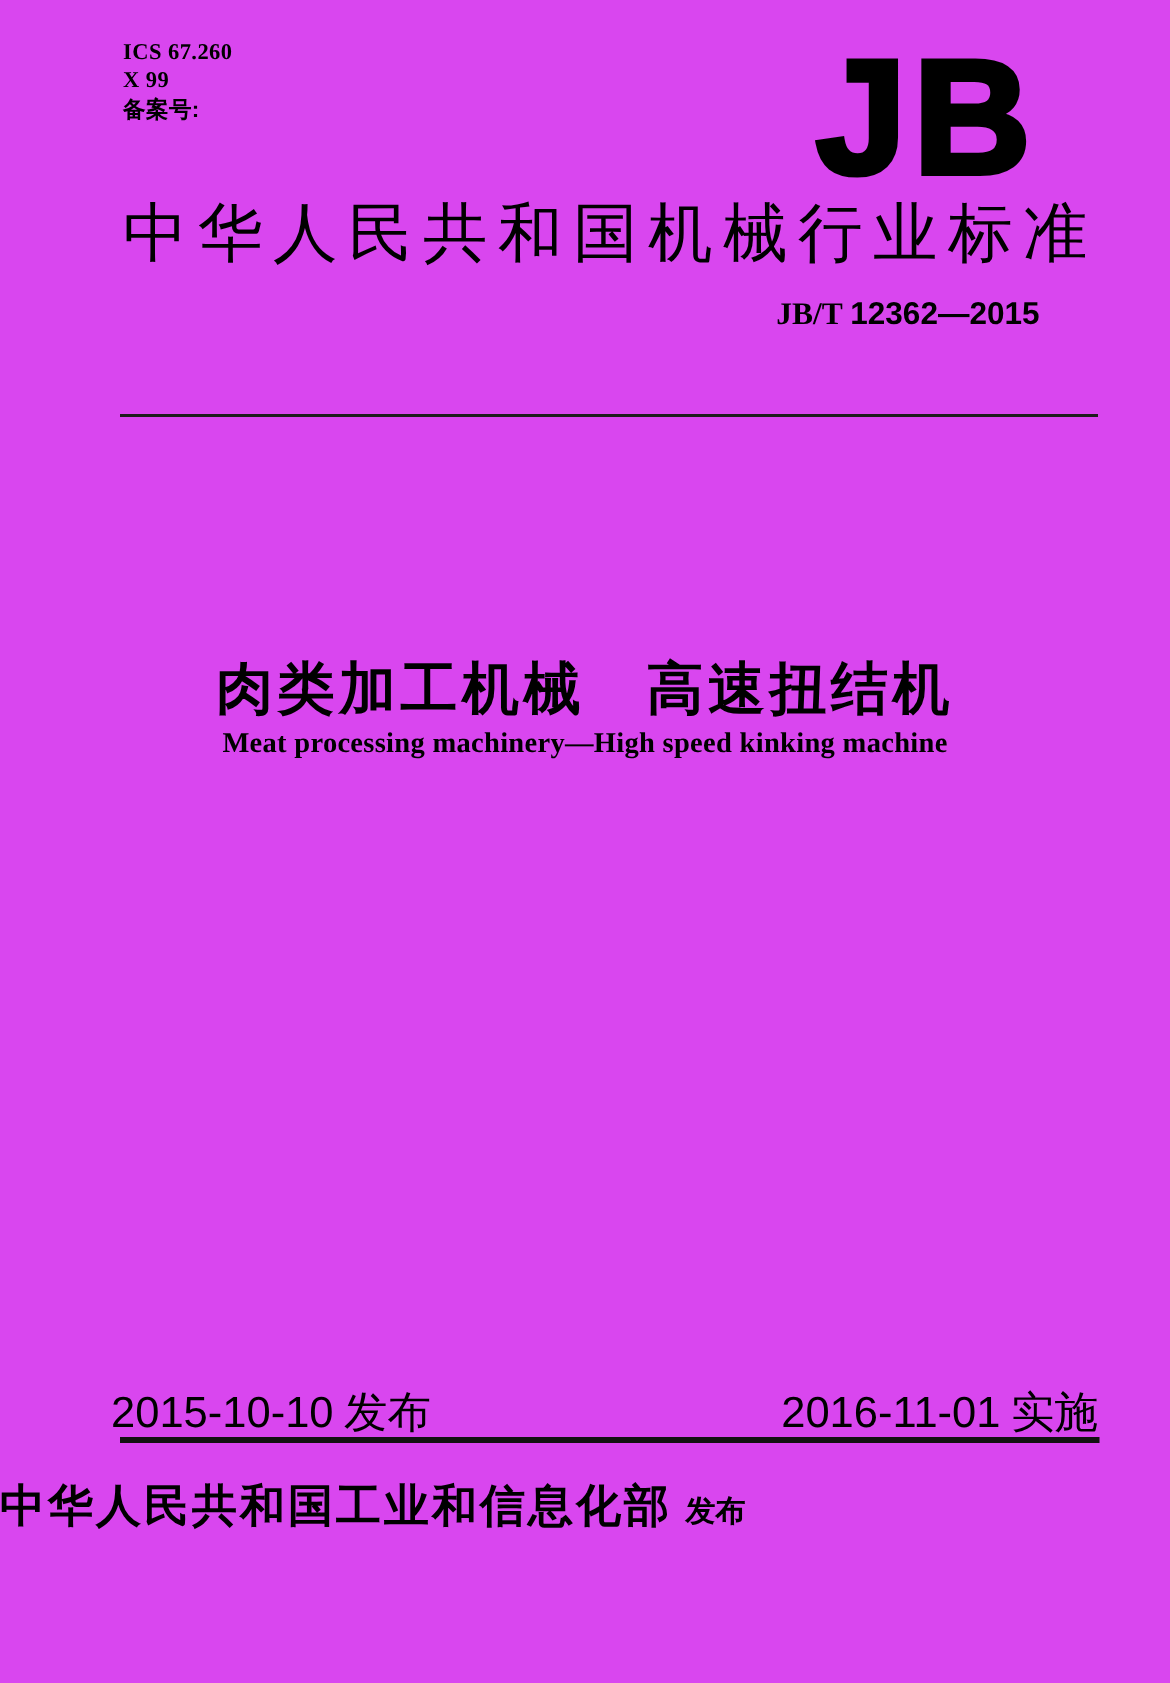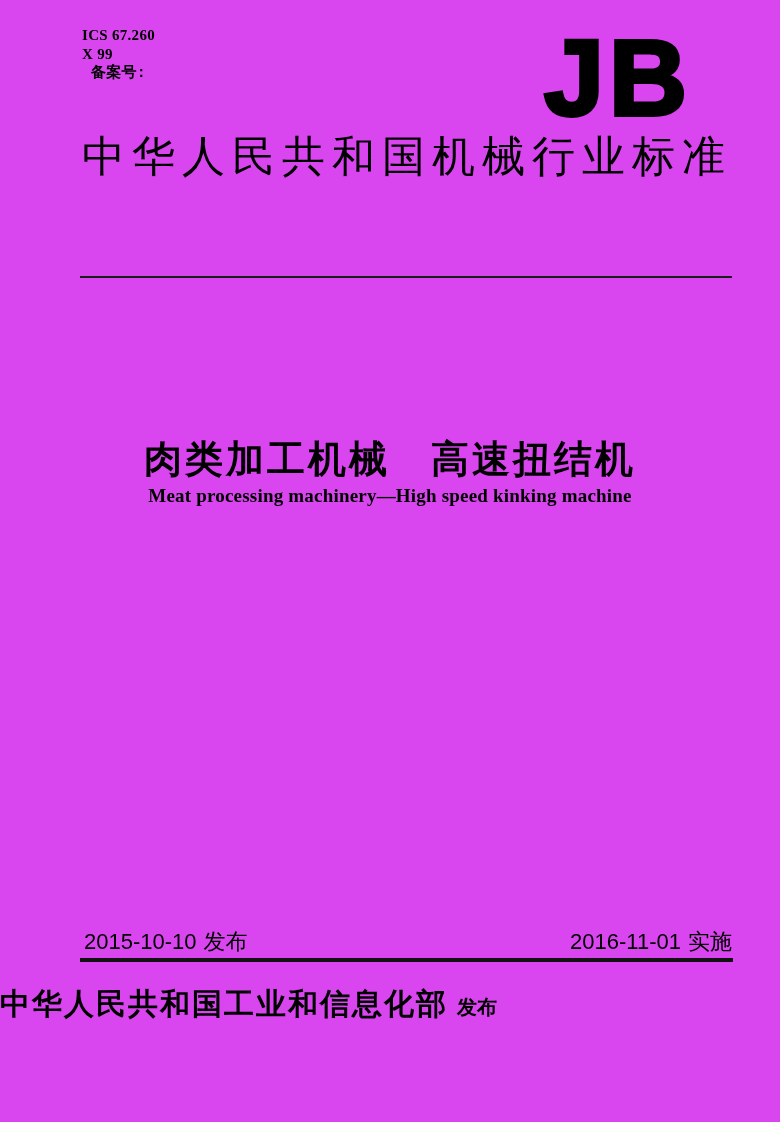--- a/index.html
+++ b/index.html
@@ -21,24 +21,23 @@
     top: 26px;
   }
   .meta .line {
     font-family: "Liberation Serif", serif;
     font-weight: bold;
     font-size: 15px;
     line-height: 19px;
     letter-spacing: 0.3px;
   }
   .meta .line.record {
-    font-family: Liberation Mono, monospace;
+    font-family: Liberation Sans, sans-serif;
     font-weight: bold;
     font-size: 15px;
-    text-align: center;
   }
 
   
   .logo {
     position: absolute;
     top: 24px;
     right: 88px;
     font-family: "Liberation Sans", sans-serif;
     font-weight: bold;
     font-size: 108px;
@@ -105,26 +104,26 @@
     text-align: center;
     font-size: 19px;
     font-weight: bold;
     font-family: "Liberation Serif", serif;
     letter-spacing: 0.2px;
   }
 
   
   .dates {
     position: absolute;
-    left: 84px;
+    left: 74px;
     right: 48px;
     top: 929px;
     display: flex;
     justify-content: space-between;
-    font-size: 22px;
+    font-size: 29px;
     line-height: 26px;
     text-align: center;
   }
   .dates .date  { font-family: "Liberation Sans", sans-serif; }
   .dates .label { margin-left: 7px; font-weight: 500; }
 
   .rule-bottom {
     position: absolute;
     left: 80px;
     right: 47px;
@@ -160,20 +159,23 @@
   <div class="meta">
     <div class="line">ICS 67.260</div>
     <div class="line">X 99</div>
     <div class="line record">备案号:</div>
   </div>
 
   <div class="logo">JB</div>
 
   <div class="standard-type">中华人民共和国机械行业标准</div>
 
+  <div class="standard-number">
+    <span class="prefix">JB/T</span><span class="value">12362—2015</span>
+  </div>
 
   <div class="rule-top"></div>
 
   <div class="title-cn">肉类加工机械　高速扭结机</div>
 
   <div class="title-en">Meat processing machinery—High speed kinking machine</div>
 
   <div class="dates">
     <div>
       <span class="date">2015-10-10</span><span class="label">发布</span>

